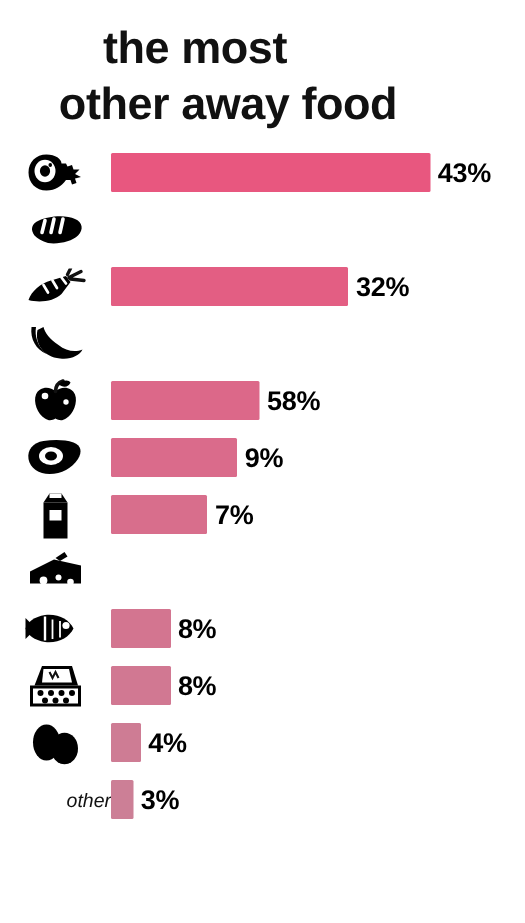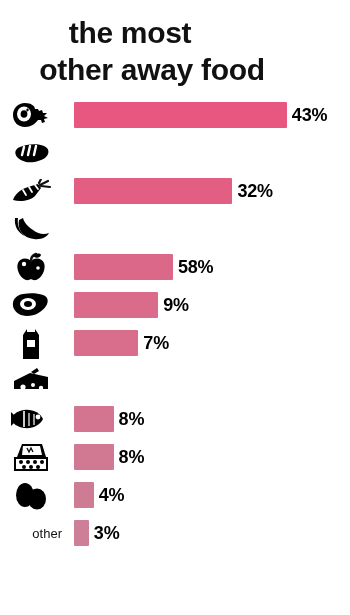--- a/index.html
+++ b/index.html
@@ -54,22 +54,22 @@
     display: flex;
     align-items: center;
   }
   .icon-cell {
     width: 74px;
     min-width: 74px;
     height: 38px;
     display: flex;
     align-items: center;
     justify-content: center;
-    padding-right: 12px;
     box-sizing: border-box;
+    font-style: italic;
   }
   .icon-cell svg {
     display: block;
   }
   .icon-cell.text-label {
     justify-content: flex-end;
     font-size: 13px;
     font-weight: normal;
     color: #111111;
     letter-spacing: 0px;

